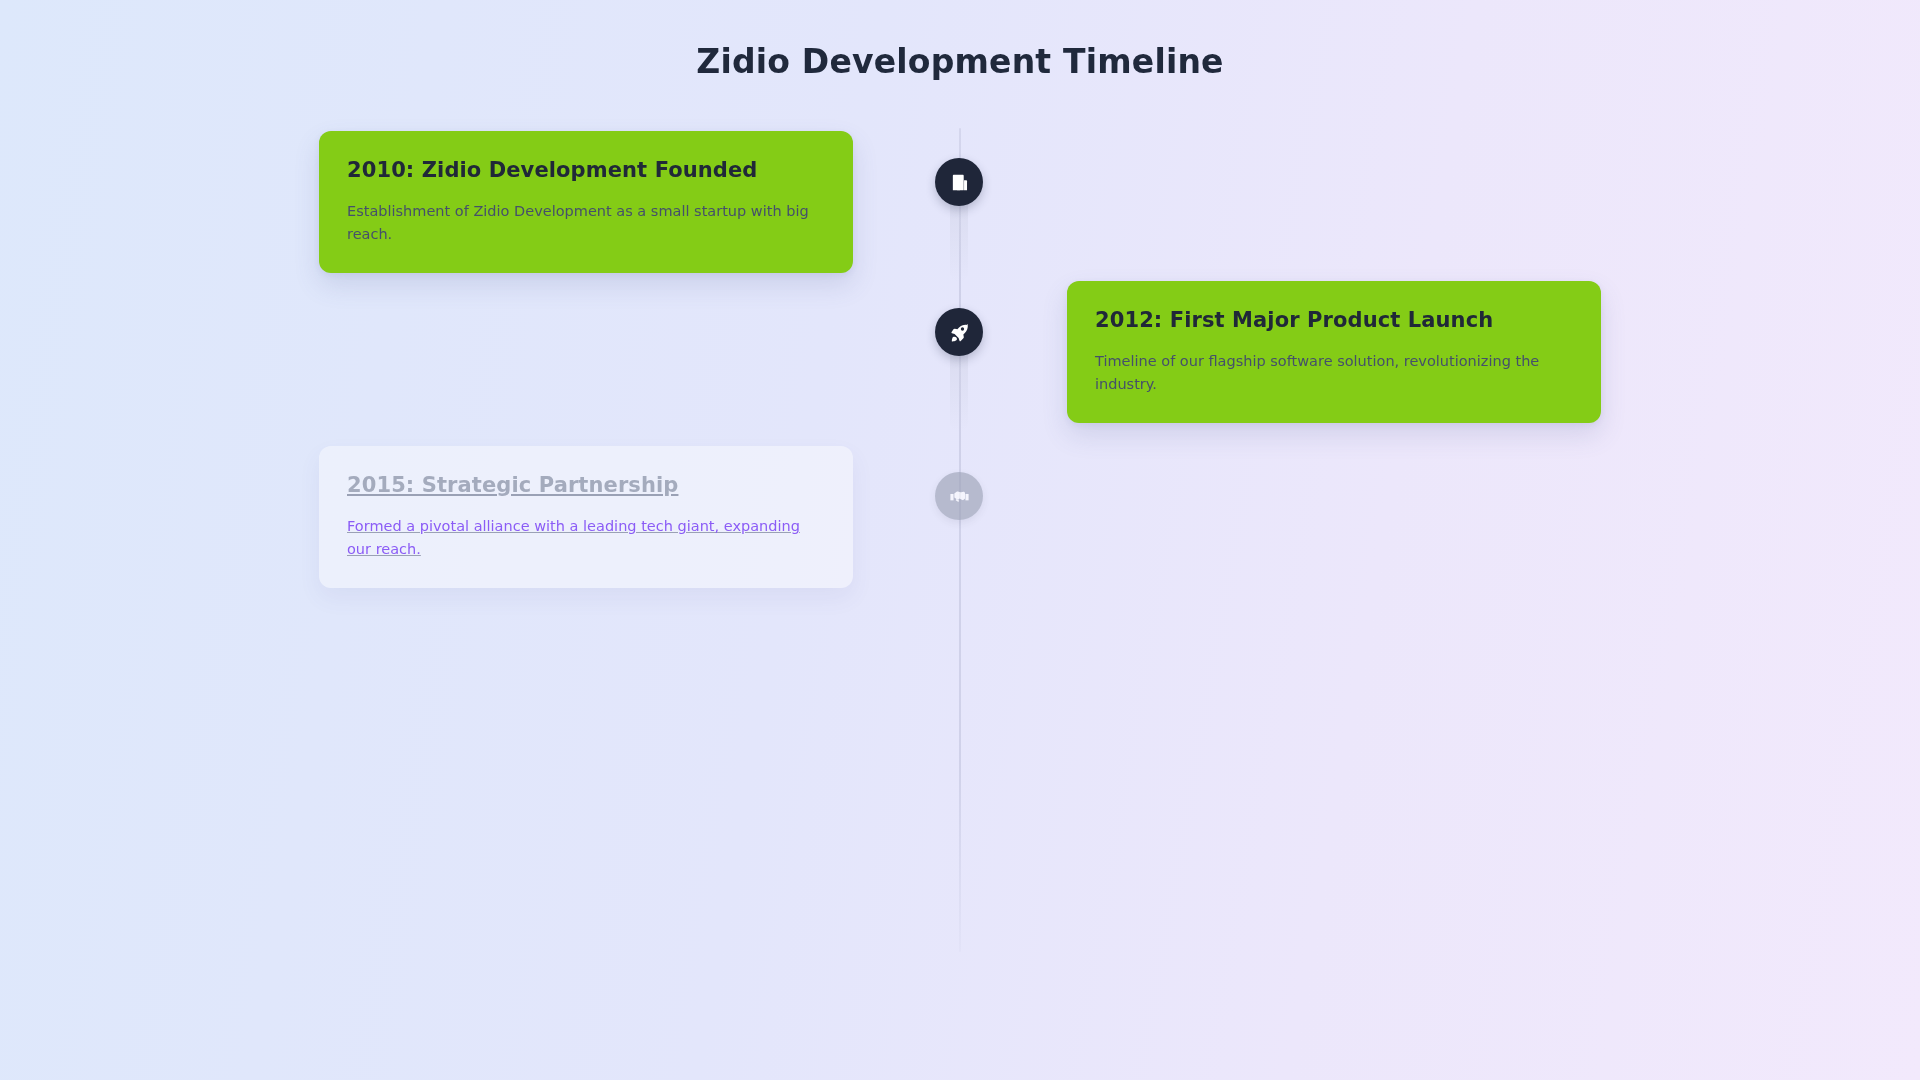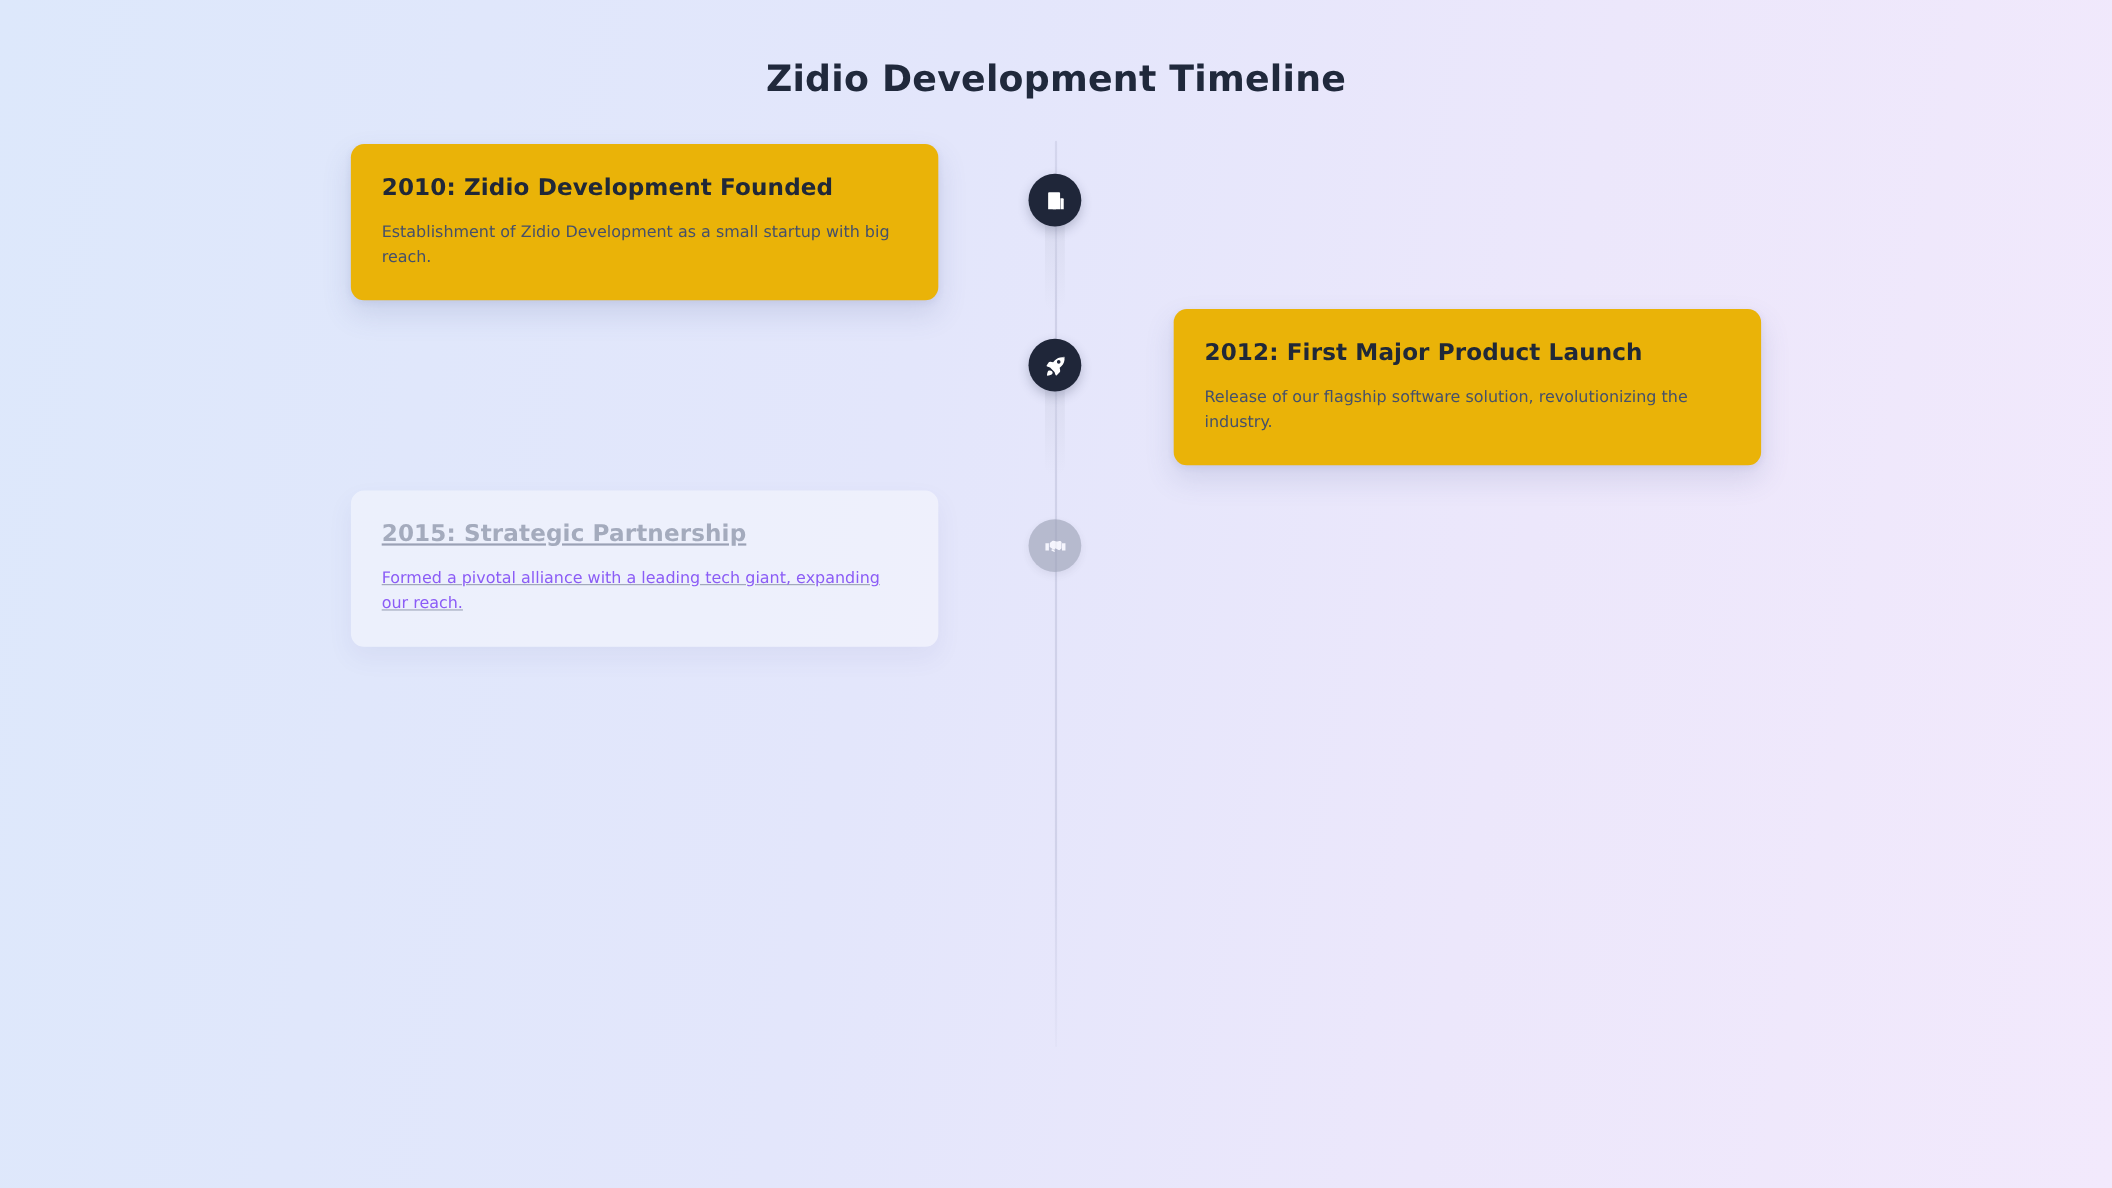--- a/index.html
+++ b/index.html
@@ -19,21 +19,21 @@
 
   .page {
     position: relative;
     width: 1920px;
     height: 1080px;
   }
 
   
   .page-title {
     position: absolute;
-    top: 52px;
+    top: 42px;
     left: 0;
     width: 1920px;
     text-align: center;
     font-size: 33px;
     font-weight: bold;
     letter-spacing: 0.2px;
     color: #20293c;
   }
 
   
@@ -89,21 +89,21 @@
     height: 86px;
     background: linear-gradient(180deg, rgba(208,210,230,0.55), rgba(208,210,230,0));
     border-radius: 9px;
     z-index: 2;
   }
 
   
   .card {
     position: absolute;
     width: 534px;
-    background: #eab308;
+    background: #84cc16;
     border-radius: 12px;
     padding: 26px 28px 28px 28px;
     box-shadow: 0 12px 26px rgba(80,92,150,0.16),
                 0 2px 6px rgba(80,92,150,0.08);
     z-index: 3;
   }
 
   .card.left  { left: 319px; }
   .card.right { left: 1067px; }
 
@@ -165,21 +165,21 @@
           <rect x="13.6" y="12.8" width="1.5" height="2.1" fill="#1f2639"></rect>
           <rect x="9.2" y="16.6" width="3.4" height="4.2" fill="#1f2639"></rect>
           <rect x="18.1" y="11.6" width="1.5" height="1.6" fill="#1f2639"></rect>
           <rect x="18.1" y="14.7" width="1.5" height="1.6" fill="#1f2639"></rect>
         </svg>
       </span>
     </div>
 
     <div class="card right" style="top:281px;">
       <div class="card-title">2012: First Major Product Launch</div>
-      <div class="card-desc">Release of our flagship software solution, revolutionizing the industry.</div>
+      <div class="card-desc">Timeline of our flagship software solution, revolutionizing the industry.</div>
     </div>
 
     <div class="node-glow" style="top:346px;"></div>
 
     <div class="node" style="top:308px;">
       <span>
         <svg viewBox="0 0 24 24" aria-hidden="true">
           <path d="M20.6 3.3c-3.6-.5-7 .8-9.4 3.3l-1.6 1.7-2.9-.5c-.6-.1-1.2.1-1.6.6L3 11.4c-.4.5-.2 1.2.4 1.4l3 1 4.6 4.6 1 3c.2.6.9.8 1.4.4l3-3.1c.4-.4.6-1 .5-1.6l-.5-2.9 1.7-1.6c2.5-2.4 3.8-5.8 3.3-9.4-.1-.5-.4-.8-.8-.9zM15.4 9.9a1.9 1.9 0 1 1 0-3.8 1.9 1.9 0 0 1 0 3.8z"></path>
           <path d="M4.6 17.1c-1 1-1.3 3.6-1.4 4.5-.1.4.3.8.7.7.9-.1 3.5-.4 4.5-1.4.9-.9.9-2.3 0-3.2-.9-1-2.4-1-3.8-.6z"></path>
         </svg>

